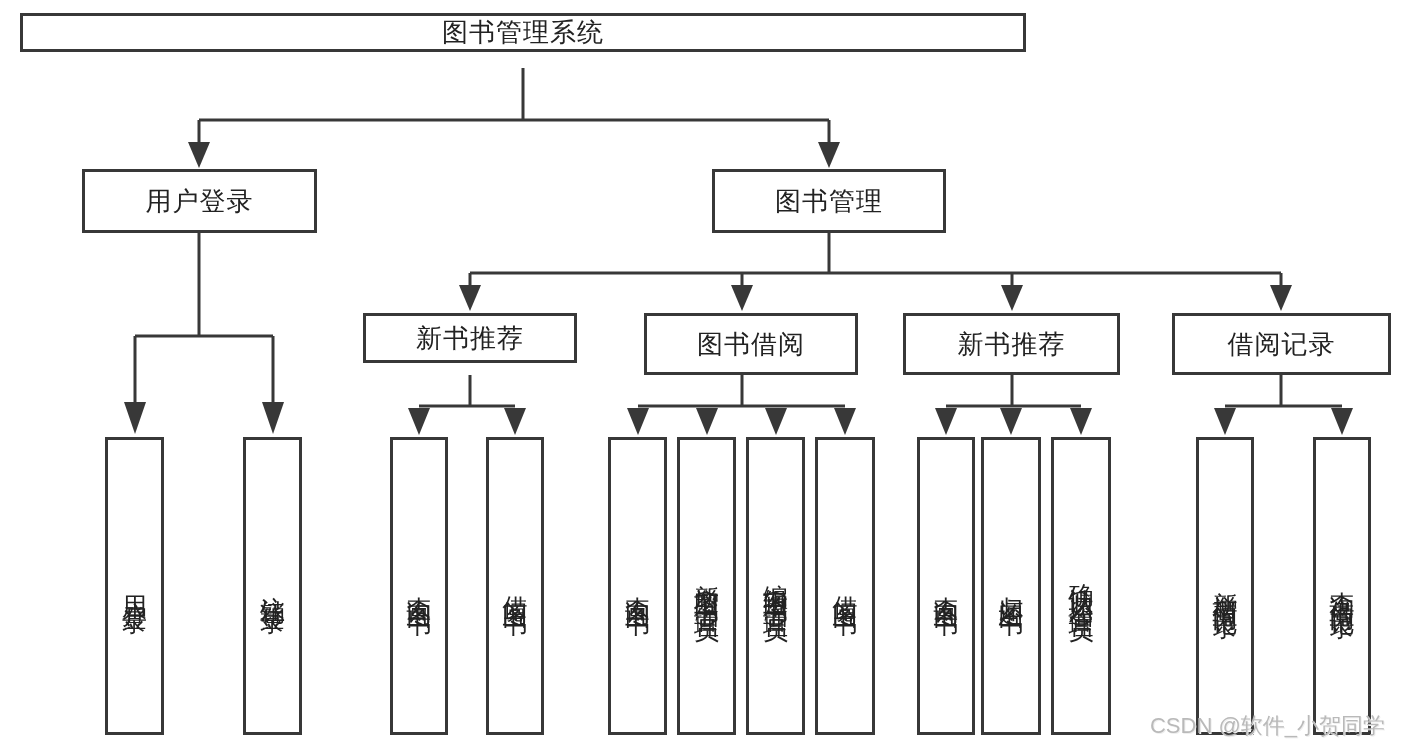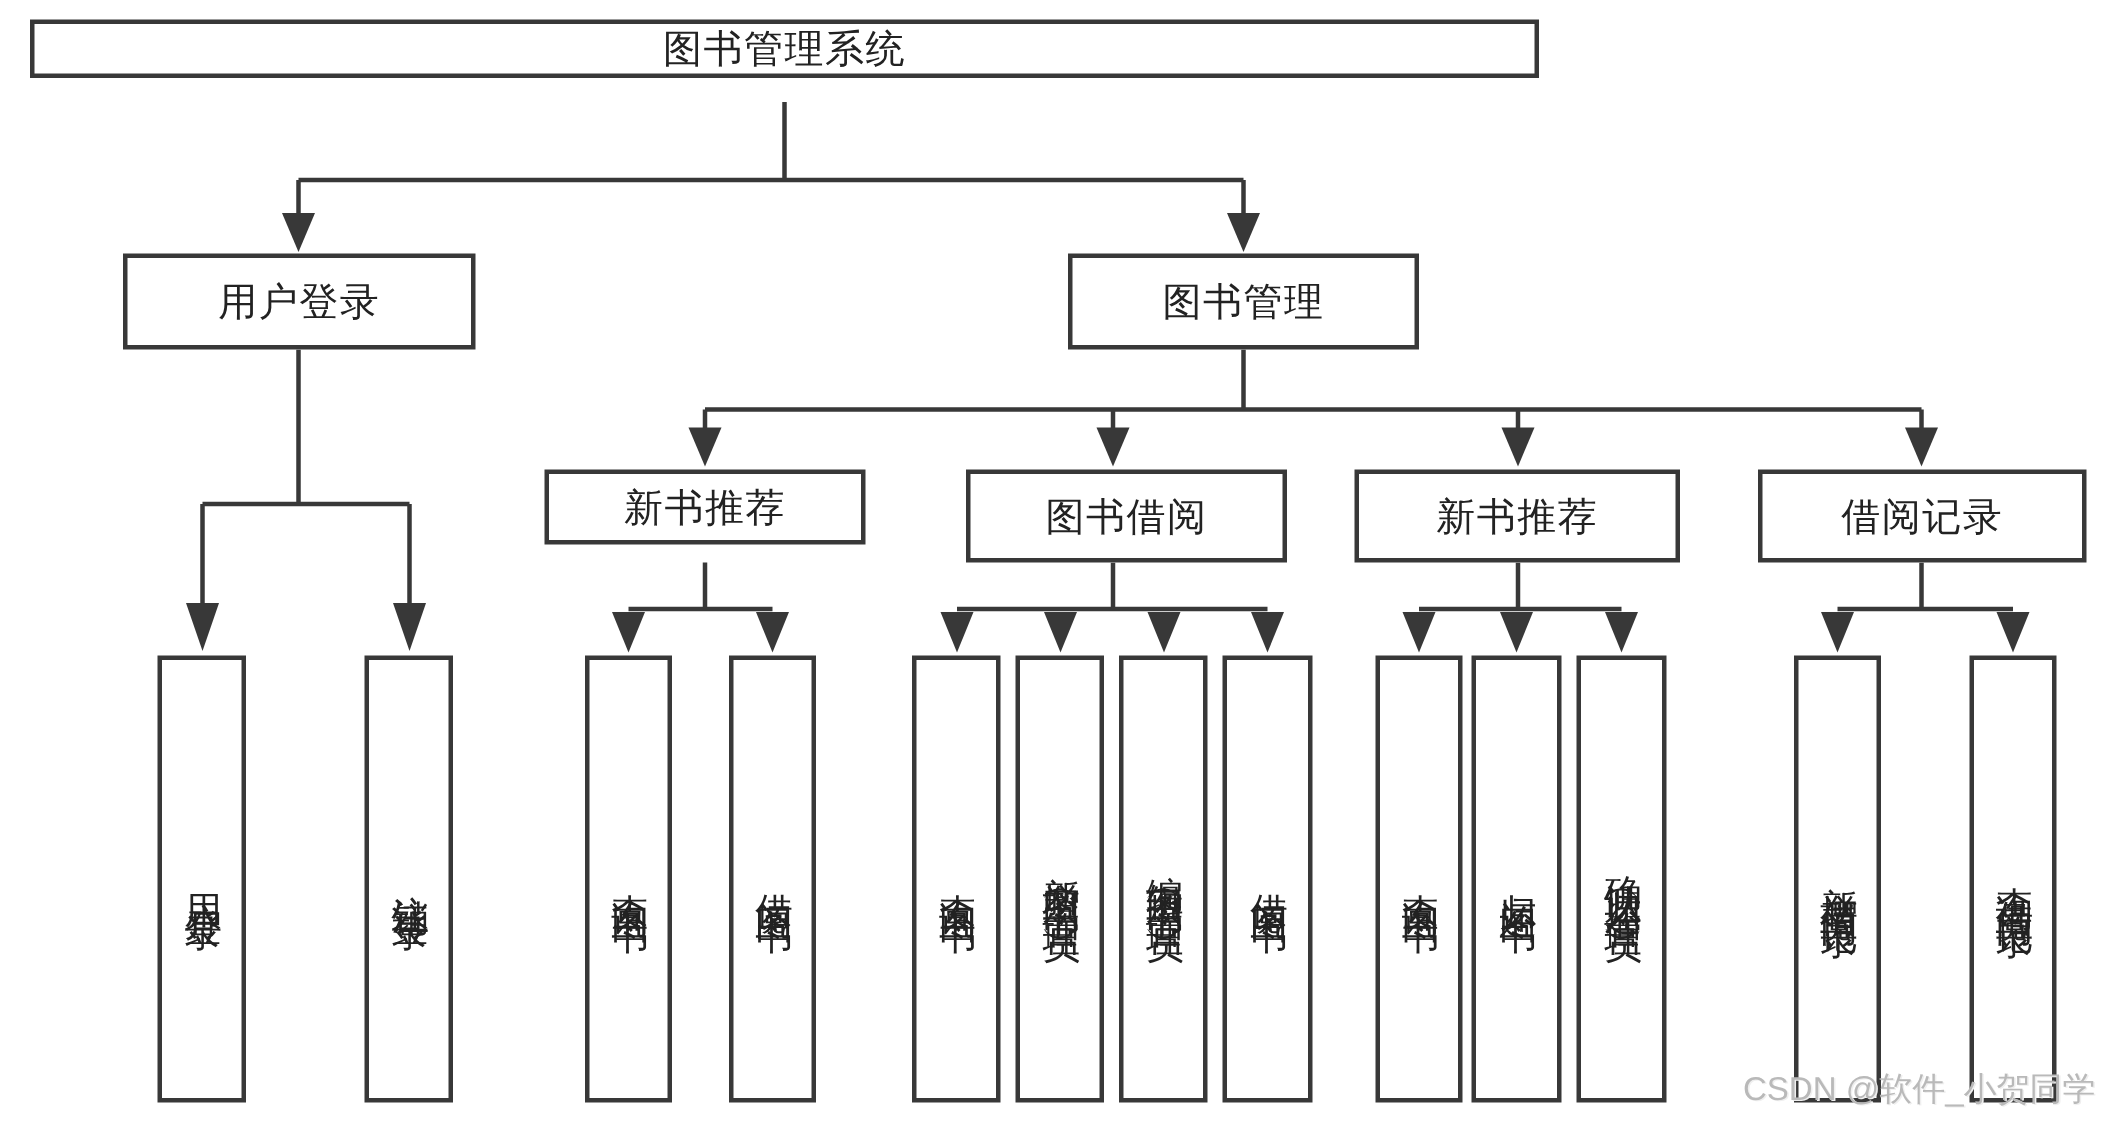--- a/index.html
+++ b/index.html
@@ -41,21 +41,21 @@
     writing-mode: vertical-rl;
     text-orientation: mixed;
     font-size: 25px;
     line-height: 1;
     letter-spacing: 5px;
     color: #222222;
     white-space: nowrap;
   }
   .watermark {
     position: absolute;
-    right: 8px;
+    right: 20px;
     bottom: 6px;
     font-size: 22px;
     color: #b9b9b9;
     text-shadow: 1px 1px 0 #efefef;
     z-index: 3;
     white-space: nowrap;
   }
 </style>
 </head>
 <body>

